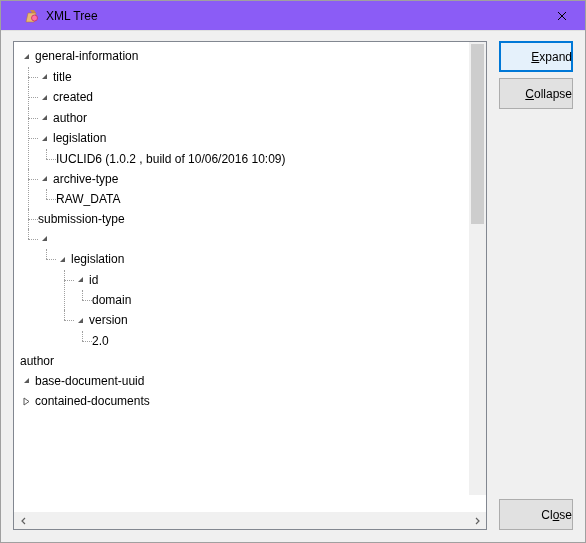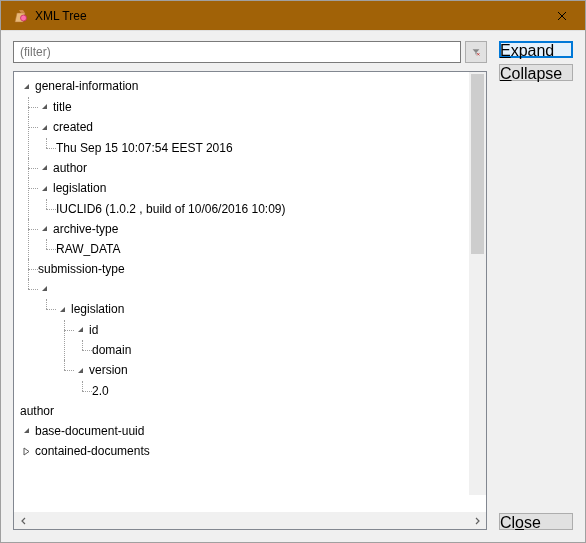--- a/index.html
+++ b/index.html
@@ -14,24 +14,24 @@
     width: 586px;
     height: 543px;
     background: #fff;
     border: 1px solid #a0a0a0;
     display: flex;
     flex-direction: column;
     position: relative;
   }
   .titlebar {
     height: 30px;
-    background: #a16207;
+    background: #8b5cf6;
     display: flex;
     align-items: center;
-    padding-left: 12px;
+    padding-left: 23px;
     border-bottom: 1px solid #e0e0e0;
   }
   .titlebar .app-icon {
     width: 16px; height: 16px;
     margin-right: 6px;
     position: relative;
   }
   .titlebar .title-text {
     flex: 1;
     font-size: 12px;
@@ -159,27 +159,27 @@
     color: #606060;
     cursor: pointer;
   }
   .right-col {
     width: 74px;
     display: flex;
     flex-direction: column;
     gap: 6px;
   }
   .btn {
-    height: 17px;
+    height: 31px;
     border: 1px solid #adadad;
     background: #e1e1e1;
     font-family: inherit;
-    font-size: 16px;
+    font-size: 12px;
     cursor: pointer;
-    text-align: left;
+    text-align: right;
     padding: 0;
   }
   .btn.default {
     border: 1px solid #0078d7;
     box-shadow: 0 0 0 1px #0078d7 inset;
     background: #e5f1fb;
   }
   .btn .ul { text-decoration: underline; }
   .spacer { flex: 1; }
 </style>
@@ -200,29 +200,20 @@
     <div class="win-close">
       <svg width="10" height="10" viewBox="0 0 10 10">
         <path d="M1 1 L9 9 M9 1 L1 9" stroke="currentColor" stroke-width="1"></path>
       </svg>
     </div>
   </div>
 
   <div class="client">
     <div class="left-col">
 
-      <div class="filter-row">
-        <input class="filter-input" type="text" placeholder="(filter)" style="">
-        <button class="filter-clear-btn">
-          <svg width="14" height="14" viewBox="0 0 14 14">
-            <path d="M1 2 L13 2 L8 8 L8 12 L6 11 L6 8 Z" fill="#888"></path>
-            <path d="M9 9 L13 13 M13 9 L9 13" stroke="#c03030" stroke-width="1.4"></path>
-          </svg>
-        </button>
-      </div>
 
       <div class="tree-container">
         <div class="tree-scroll">
           <div class="tree">
             <ul>
               <li>
                 <span class="node">
                   <span class="toggle">
                       <svg width="9" height="9" viewBox="0 0 9 9">
                         <path d="M7 2 L7 7 L2 7 Z" fill="#595959"></path>
@@ -243,25 +234,20 @@
                   </li>
                   <li>
                     <span class="node">
                       <span class="toggle">
                           <svg width="9" height="9" viewBox="0 0 9 9">
                             <path d="M7 2 L7 7 L2 7 Z" fill="#595959"></path>
                           </svg>
                         </span>
                       <span>created</span>
                     </span>
-                    <ul>
-                        <li><span class="node">
-                            <span>Thu Sep 15 10:07:54 EEST 2016</span>
-                          </span></li>
-                      </ul>
                   </li>
                   <li>
                     <span class="node">
                       <span class="toggle">
                           <svg width="9" height="9" viewBox="0 0 9 9">
                             <path d="M7 2 L7 7 L2 7 Z" fill="#595959"></path>
                           </svg>
                         </span>
                       <span>author</span>
                     </span>

